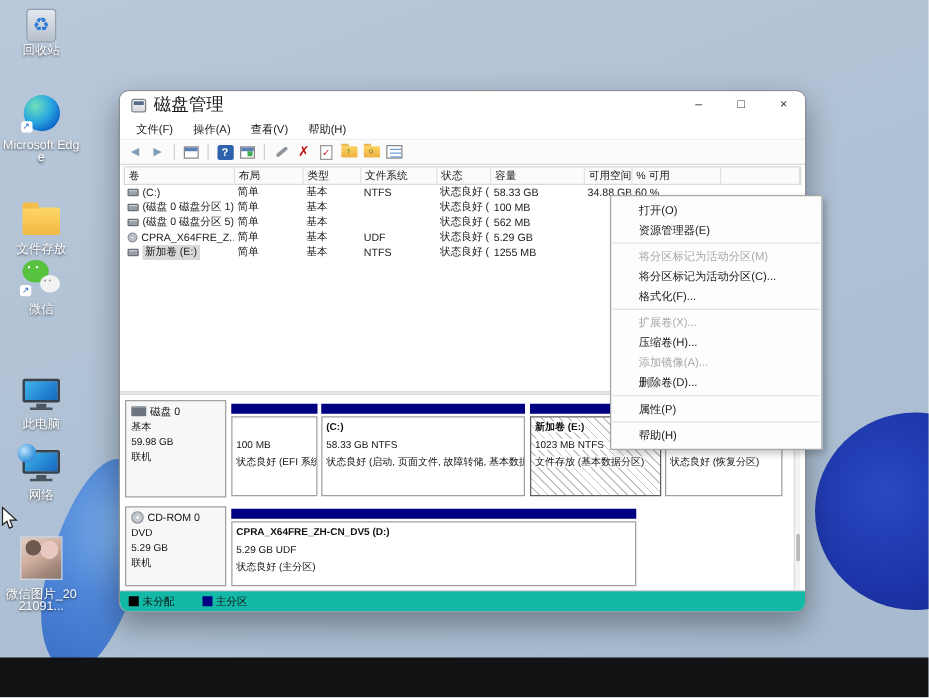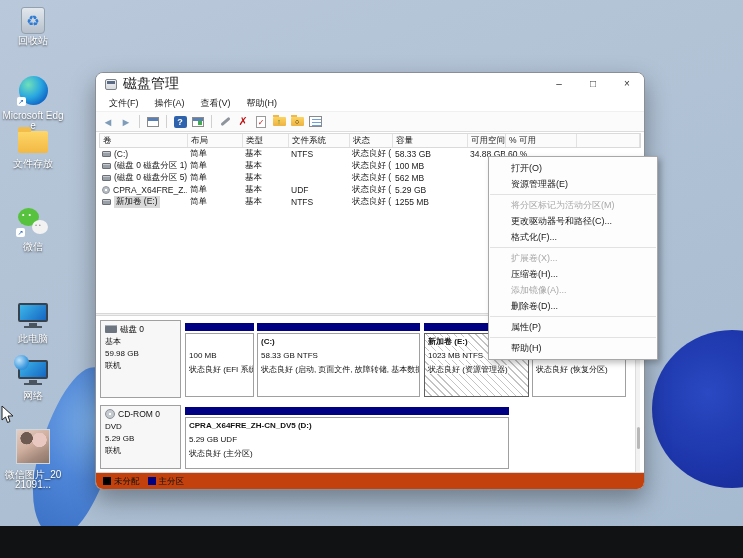--- a/index.html
+++ b/index.html
@@ -112,22 +112,22 @@
       background:radial-gradient(circle,#fff 0 18%,#c4cad0 19%); }
   .pstrip { height:8px; background:#000082; }
   .pbox { border:1px solid #a0a0a0; background:#fff; font-size:8px; line-height:14px; color:#111;
       padding:1px 3px; overflow:hidden; white-space:nowrap; }
   .pbox .plabel { font-weight:bold; }
   .pbox.hatch { border:1px solid #606060;
       background:repeating-linear-gradient(45deg,#fff 0 4px,#c4c4c4 4px 5px); }
   .pbox.hatch span { background:rgba(255,255,255,.88); }
   .vscroll { left:539px; top:242px; width:5px; height:157px; background:#f2f2f2; border-left:1px solid #ddd; }
   .vthumb { position:absolute; left:1px; top:112px; width:3px; height:22px; background:#b8b8b8; border-radius:2px; }
-  .legendbar { left:0; top:399px; width:100%; height:18px; background:#c2410c; border-top:1px solid #d5d5d5;
-      display:flex; align-items:center; gap:8px; padding-left:7px; font-size:8.5px; color:#111; }
+  .legendbar { left:0; top:399px; width:100%; height:18px; background:#14b8a6; border-top:1px solid #d5d5d5;
+      display:flex; align-items:center; gap:22px; padding-left:7px; font-size:8.5px; color:#111; }
   .lsq { width:8px; height:8px; display:inline-block; margin-right:3px; vertical-align:-1px; }
 
   
   #ctxmenu { left:488px; top:156px; width:170px; background:#fdfdfd; border:1px solid #a8a8a8;
       box-shadow:3px 3px 6px rgba(0,0,0,.25); z-index:30; padding:3px 0; }
   .mi { height:16px; line-height:16px; padding-left:22px; font-size:9px; color:#1a1a1a; white-space:nowrap; }
   .mi.dis { color:#a8a8a8; }
   .msep { height:1px; background:#e2e2e2; margin:2px 1px; }
 
   
@@ -143,21 +143,21 @@
 
   <div class="abs dicon" style="top:7px">
     <div class="icwrap"><div class="bin">♻</div></div>
     <div class="dlabel">回收站</div>
   </div>
   <div class="abs dicon" style="top:76px">
     <div class="icwrap"><div class="edge-ball"></div>
       <div class="shortcut-badge">↗</div></div>
     <div class="dlabel">Microsoft Edge</div>
   </div>
-  <div class="abs dicon" style="top:126px">
+  <div class="abs dicon" style="top:161px">
     <div class="icwrap"><div class="folder-big"></div></div>
     <div class="dlabel">文件存放</div>
   </div>
   <div class="abs dicon" style="top:208px">
     <div class="icwrap"><div class="wechat">
           <div class="b1"></div>
           <div class="b2"></div>
         </div>
       <div class="shortcut-badge">↗</div></div>
     <div class="dlabel">微信</div>
@@ -336,21 +336,21 @@
       <div class="pstrip abs" style="left:161px;top:7px;width:163px"></div>
       <div class="pbox abs" style="left:161px;top:17px;width:163px;height:64px">
         <div class="plabel">(C:)</div>
         <div>58.33 GB NTFS</div>
         <div>状态良好 (启动, 页面文件, 故障转储, 基本数据分区)</div>
       </div>
       <div class="pstrip abs" style="left:328px;top:7px;width:105px"></div>
       <div class="pbox hatch abs" style="left:328px;top:17px;width:105px;height:64px">
         <div><span class="plabel">新加卷  (E:)</span></div>
         <div><span>1023 MB NTFS</span></div>
-        <div><span>状态良好 (资源管理器)</span></div>
+        <div><span>文件存放 (基本数据分区)</span></div>
       </div>
       <div class="pstrip abs" style="left:436px;top:7px;width:94px"></div>
       <div class="pbox abs" style="left:436px;top:17px;width:94px;height:64px">
         <div>&nbsp;</div>
         <div>&nbsp;</div>
         <div>状态良好 (恢复分区)</div>
       </div>
 
       <div class="dpanel abs" style="left:4px;top:89px;width:81px;height:64px">
         <div class="dname">
@@ -377,21 +377,21 @@
       <span><span class="lsq" style="background:#000"></span><span>未分配</span></span>
       <span><span class="lsq" style="background:#000082"></span><span>主分区</span></span>
     </div>
   </div>
 
   <div id="ctxmenu" class="abs">
     <div class="mi">打开(O)</div>
     <div class="mi">资源管理器(E)</div>
     <div class="msep"></div>
     <div class="mi dis">将分区标记为活动分区(M)</div>
-    <div class="mi">更改驱动器号和路径(C)...</div>
+    <div class="mi">将分区标记为活动分区(C)...</div>
     <div class="mi">格式化(F)...</div>
     <div class="msep"></div>
     <div class="mi dis">扩展卷(X)...</div>
     <div class="mi">压缩卷(H)...</div>
     <div class="mi dis">添加镜像(A)...</div>
     <div class="mi">删除卷(D)...</div>
     <div class="msep"></div>
     <div class="mi">属性(P)</div>
     <div class="msep"></div>
     <div class="mi">帮助(H)</div>

